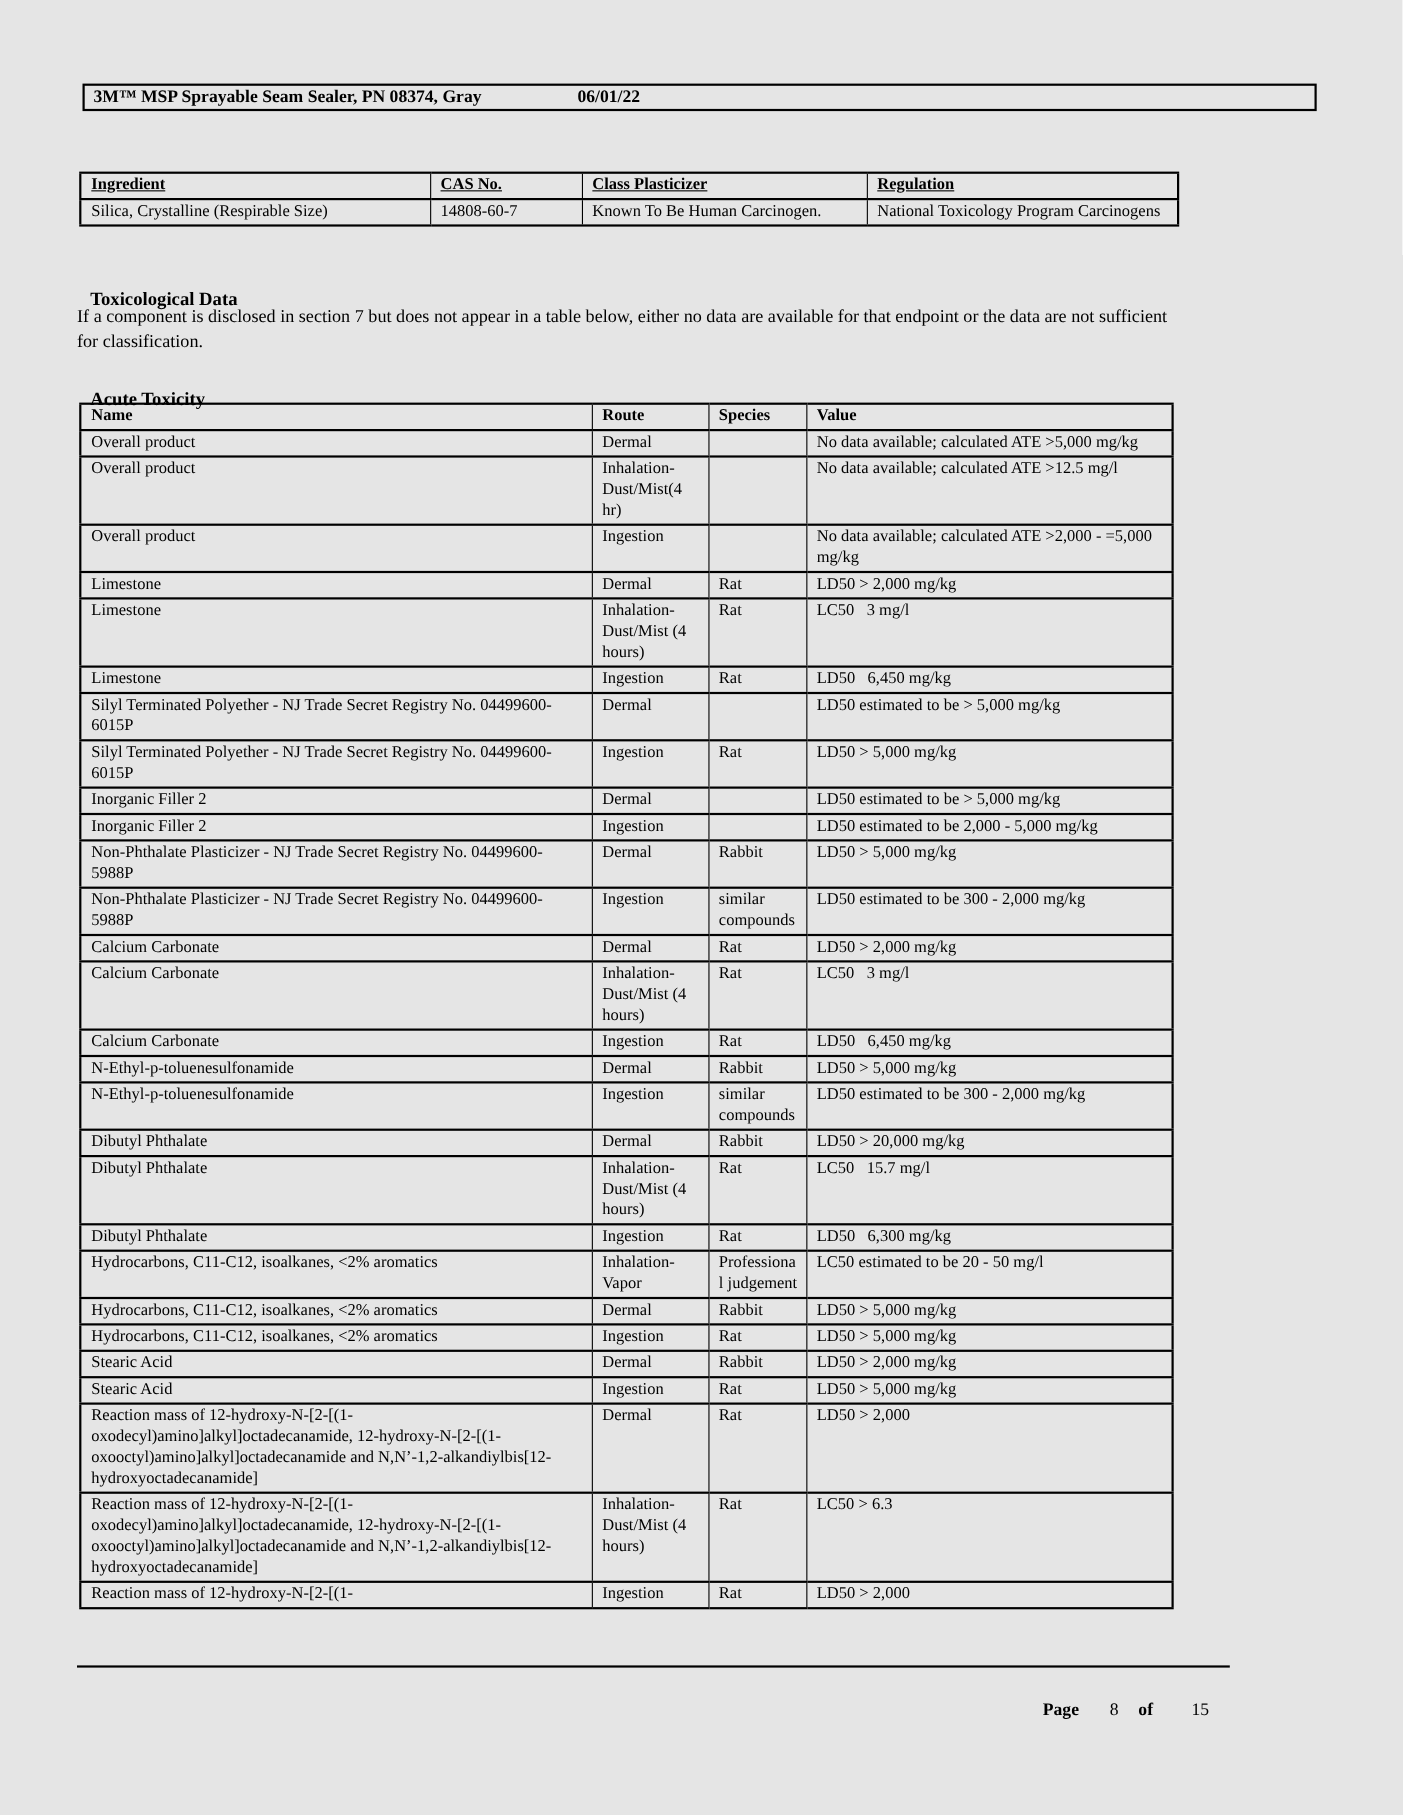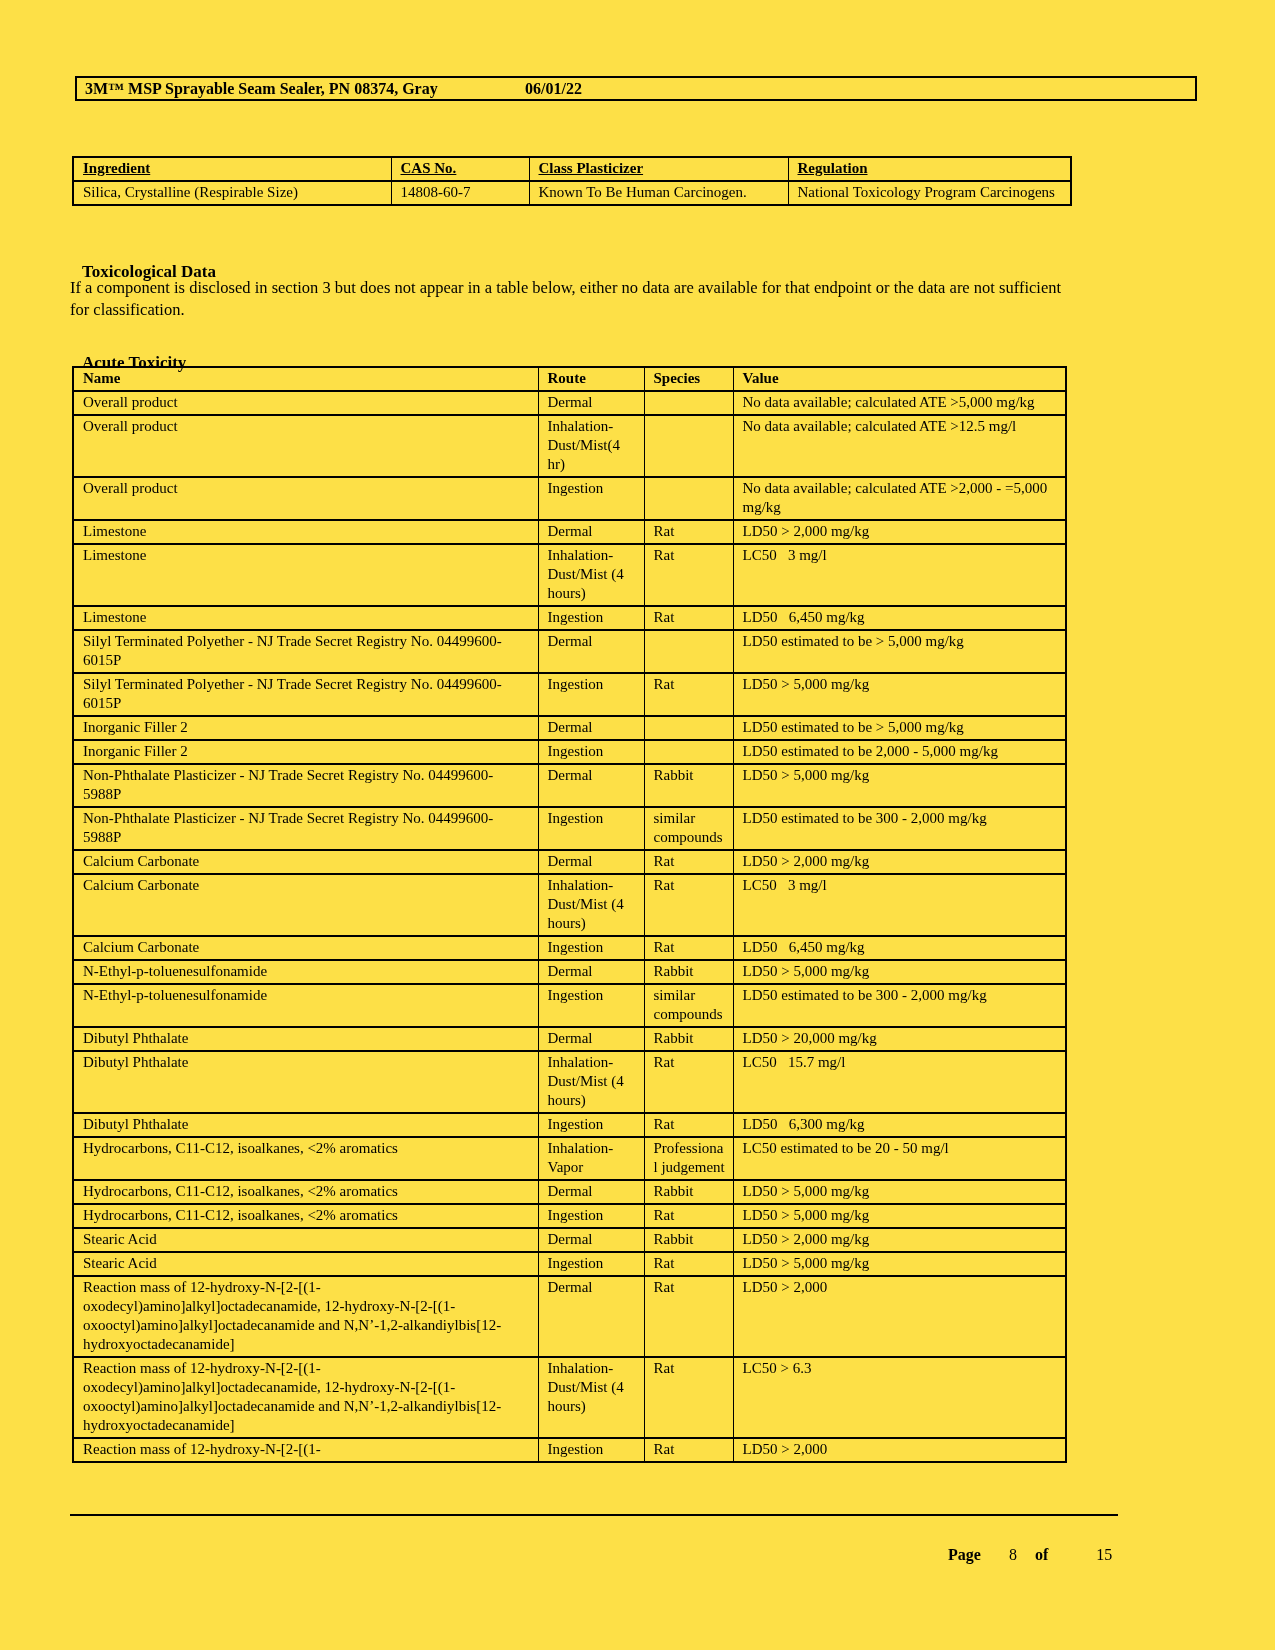--- a/index.html
+++ b/index.html
@@ -1,21 +1,21 @@
 <!DOCTYPE html>
 <html><head>
 <meta charset="utf-8">
 <style>
   * { box-sizing: border-box; }
   html,body { margin:0; padding:0; background:#ffffff; }
   .page {
     position: relative;
     width: 1275px;
     height: 1650px;
-    background: #fde047;
+    background: #e5e5e5;
     color: #000000;
     font-family: "Liberation Serif", serif;
     overflow: hidden;
   }
 
   
   .header-box {
     position: absolute;
     left: 75px; top: 76px;
     width: 1122px; height: 25px;
@@ -85,21 +85,21 @@
   }
   .footer {
     position: absolute;
     left: 948px; top: 1546px;
     font-size: 16px;
     white-space: nowrap;
   }
   .footer .lbl { font-weight: bold; text-align: right; }
   .footer .num8  { margin-left: 24px; }
   .footer .oflbl { margin-left: 14px; }
-  .footer .num15 { margin-left: 44px; }
+  .footer .num15 { margin-left: 31px; }
 </style>
 </head>
 <body>
 
 <div class="page">
 
   <div class="header-box">
     <span class="title">3M™ MSP Sprayable Seam Sealer, PN 08374, Gray</span>
     <span class="date">06/01/22</span>
   </div>
@@ -124,21 +124,21 @@
           <td>Silica, Crystalline (Respirable Size)</td>
           <td>14808-60-7</td>
           <td>Known To Be Human Carcinogen.</td>
           <td>National Toxicology Program Carcinogens</td>
         </tr>
       </tbody>
   </table>
 
   <h2 class="section-heading" id="tox-heading">Toxicological Data</h2>
 
-  <p class="para">If a component is disclosed in section 3 but does not appear in a table below, either no data are available for that endpoint or the data are not sufficient for classification.</p>
+  <p class="para">If a component is disclosed in section 7 but does not appear in a table below, either no data are available for that endpoint or the data are not sufficient for classification.</p>
 
   <h2 class="section-heading" id="acute-heading">Acute Toxicity</h2>
 
   <table class="tbl" id="acute-table">
     <colgroup>
       <col style="width:465px">
         <col style="width:106px">
         <col style="width:89px">
         <col style="width:333px">
     </colgroup>

